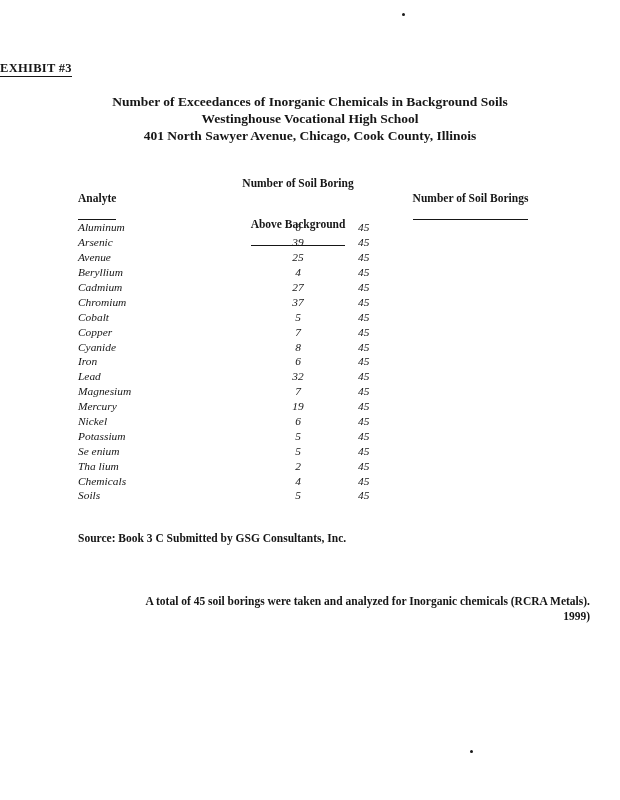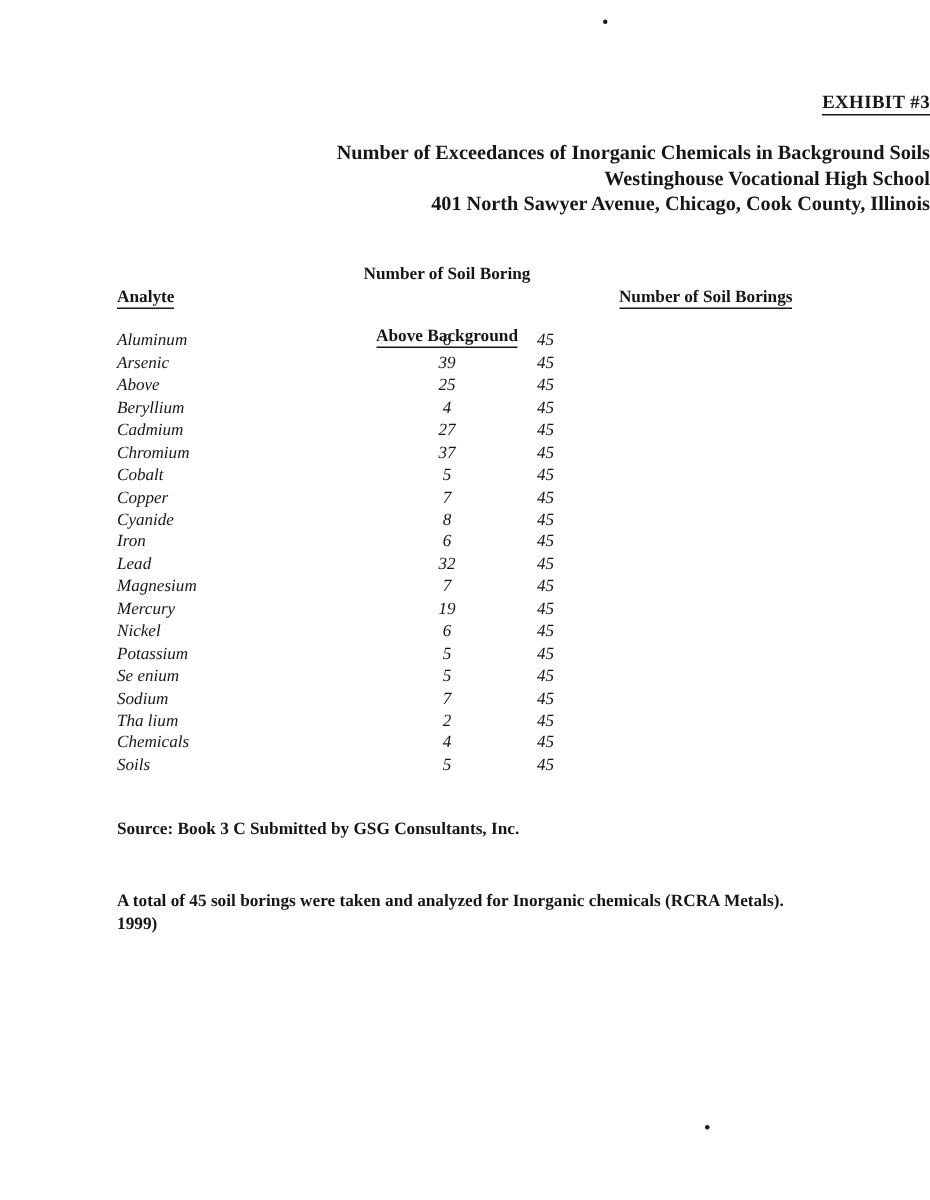--- a/index.html
+++ b/index.html
@@ -22,32 +22,32 @@
     background: #1a1a1a;
     border-radius: 50%;
   }
   .speck-1 { left: 402px; top: 13px; width: 3px; height: 3px; }
   .speck-2 { left: 470px; top: 750px; width: 3px; height: 3px; }
 
   .exhibit {
     position: absolute;
     left: 0; right: 0;
     top: 61px;
-    text-align: right;
+    text-align: left;
     font-weight: bold;
     font-size: 12.5px;
     letter-spacing: 0.3px;
   }
   .exhibit span { border-bottom: 1.6px solid #161616; padding-bottom: 1px; }
 
   .doc-title {
     position: absolute;
     left: 0; right: 0;
     top: 94px;
-    text-align: right;
+    text-align: center;
     font-weight: bold;
     font-size: 13.5px;
     line-height: 16.8px;
   }
 
   .col-head {
     position: absolute;
     font-weight: bold;
     font-size: 11.5px;
     text-align: center;
@@ -58,21 +58,21 @@
   }
   .head-mid-1 {
     left: 208px; width: 180px; top: 177px; text-align: center;
   }
   .head-mid-2 {
     left: 208px; width: 180px; top: 192px; margin-top: 26px;
   }
   .head-right {
     left: 368px; width: 205px; top: 192px;
   }
-  .u { border-bottom: 1.6px solid #161616; padding-bottom: 1px; }
+  .u { border-bottom: 1.6px solid #161616; padding-bottom: 15px; }
 
   table.data {
     position: absolute;
     left: 78px;
     top: 220px;
     border-collapse: collapse;
     table-layout: fixed;
     width: 474px;
     font-size: 11.4px;
     font-style: italic;
@@ -83,32 +83,33 @@
     vertical-align: middle;
     white-space: nowrap;
   }
   td.c-analyte { width: 160px; text-align: left; }
   td.c-value   { width: 120px; text-align: center; }
   td.c-borings { width: 194px; }
 
   .source-line {
     position: absolute;
     left: 78px;
-    top: 547px;
+    top: 532px;
     font-weight: bold;
     font-size: 11.5px;
   }
   .note-block {
     position: absolute;
     left: 78px;
     top: 594px;
     width: 512px;
     font-weight: bold;
     font-size: 11.5px;
     line-height: 14.6px;
+    text-align: right;
   }
 </style>
 </head>
 <body>
 
 <div class="page">
 
   <div class="speck speck-1"></div>
   <div class="speck speck-2"></div>
 
@@ -144,21 +145,21 @@
           <td class="c-borings">45</td>
         </tr>
 
         <tr>
           <td class="c-analyte">Arsenic</td>
           <td class="c-value">39</td>
           <td class="c-borings">45</td>
         </tr>
 
         <tr>
-          <td class="c-analyte">Above</td>
+          <td class="c-analyte">Avenue</td>
           <td class="c-value">25</td>
           <td class="c-borings">45</td>
         </tr>
 
         <tr>
           <td class="c-analyte">Beryllium</td>
           <td class="c-value">4</td>
           <td class="c-borings">45</td>
         </tr>
 
@@ -228,25 +229,20 @@
           <td class="c-value">5</td>
           <td class="c-borings">45</td>
         </tr>
 
         <tr>
           <td class="c-analyte">Se enium</td>
           <td class="c-value">5</td>
           <td class="c-borings">45</td>
         </tr>
 
-        <tr>
-          <td class="c-analyte">Sodium</td>
-          <td class="c-value">7</td>
-          <td class="c-borings">45</td>
-        </tr>
 
         <tr>
           <td class="c-analyte">Tha lium</td>
           <td class="c-value">2</td>
           <td class="c-borings">45</td>
         </tr>
 
         <tr>
           <td class="c-analyte">Chemicals</td>
           <td class="c-value">4</td>

